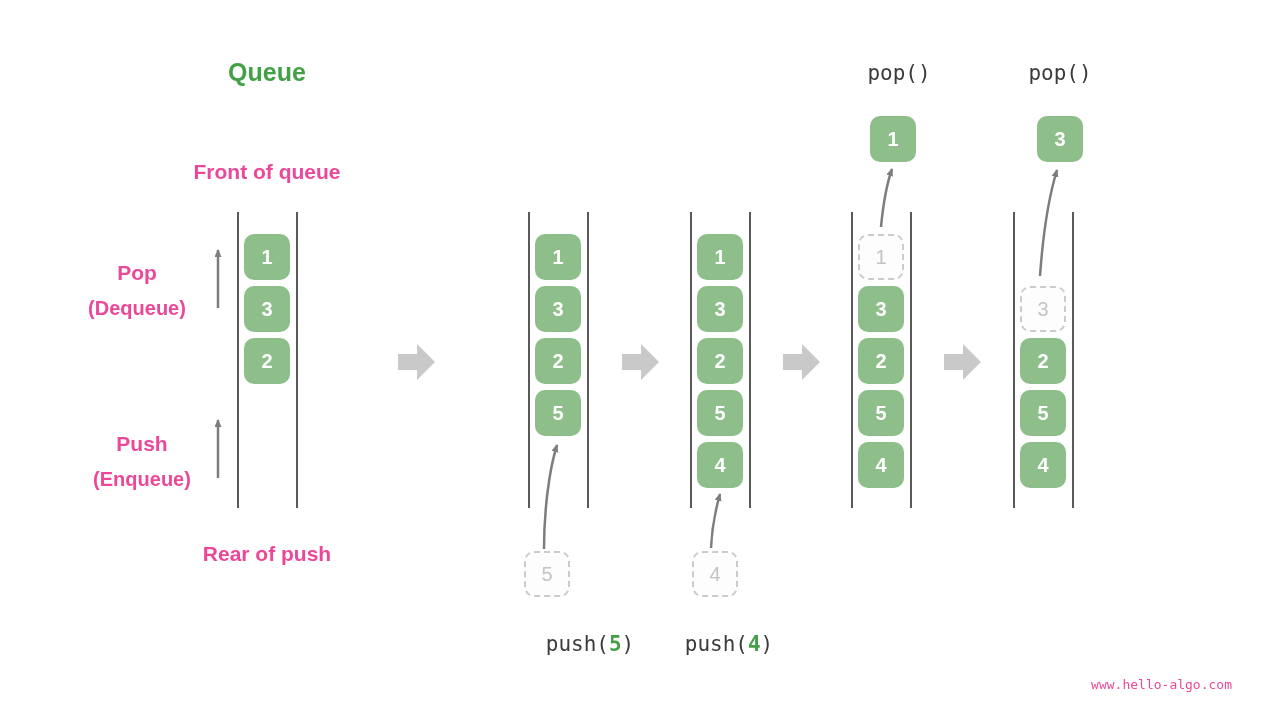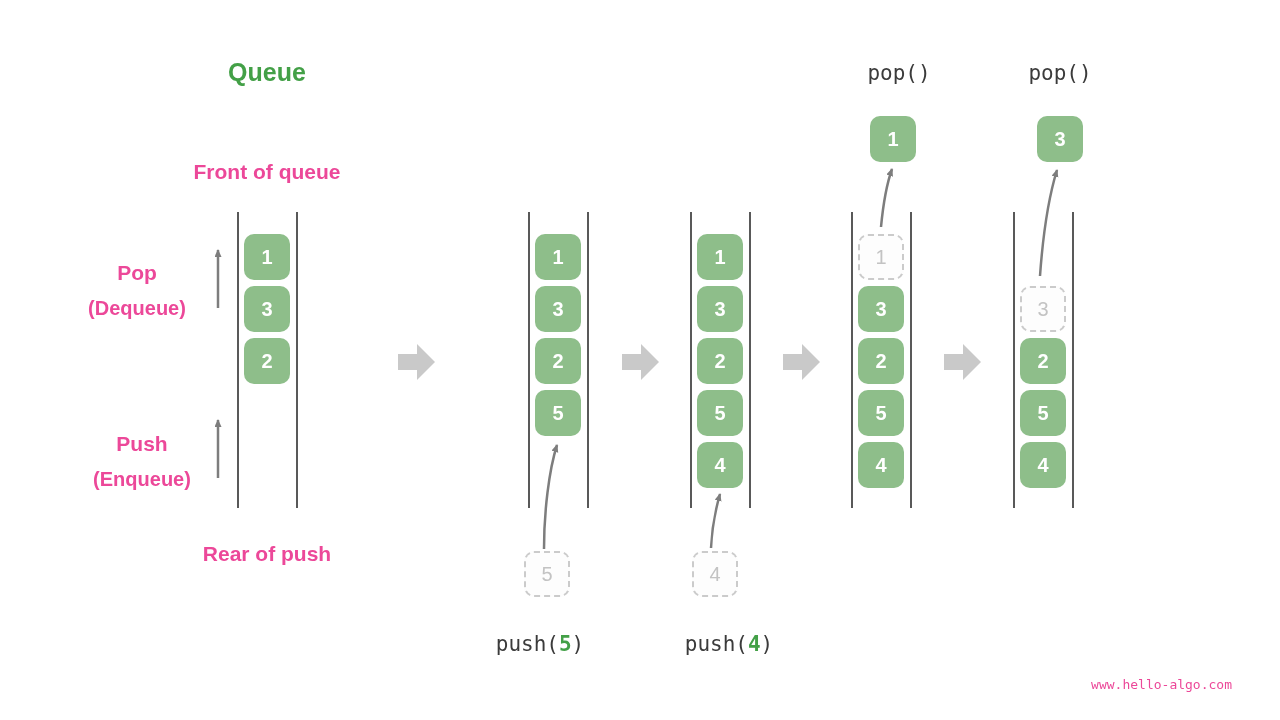--- a/index.html
+++ b/index.html
@@ -87,21 +87,21 @@
     <div class="cell green s3">2</div>
   </div>
 
   <div class="rail" style="left:528px">
     <div class="cell green s1">1</div>
     <div class="cell green s2">3</div>
     <div class="cell green s3">2</div>
     <div class="cell green s4">5</div>
   </div>
   <div class="cell ghost" style="left:524px;top:551px">5</div>
-  <div class="code-label" style="left:540px;top:632px"><span>push(</span><span class="g">5</span><span>)</span></div>
+  <div class="code-label" style="left:590px;top:632px"><span>push(</span><span class="g">5</span><span>)</span></div>
 
   <div class="rail" style="left:690px">
     <div class="cell green s1">1</div>
     <div class="cell green s2">3</div>
     <div class="cell green s3">2</div>
     <div class="cell green s4">5</div>
     <div class="cell green s5">4</div>
   </div>
   <div class="cell ghost" style="left:692px;top:551px">4</div>
   <div class="code-label" style="left:729px;top:632px"><span>push(</span><span class="g">4</span><span>)</span></div>

